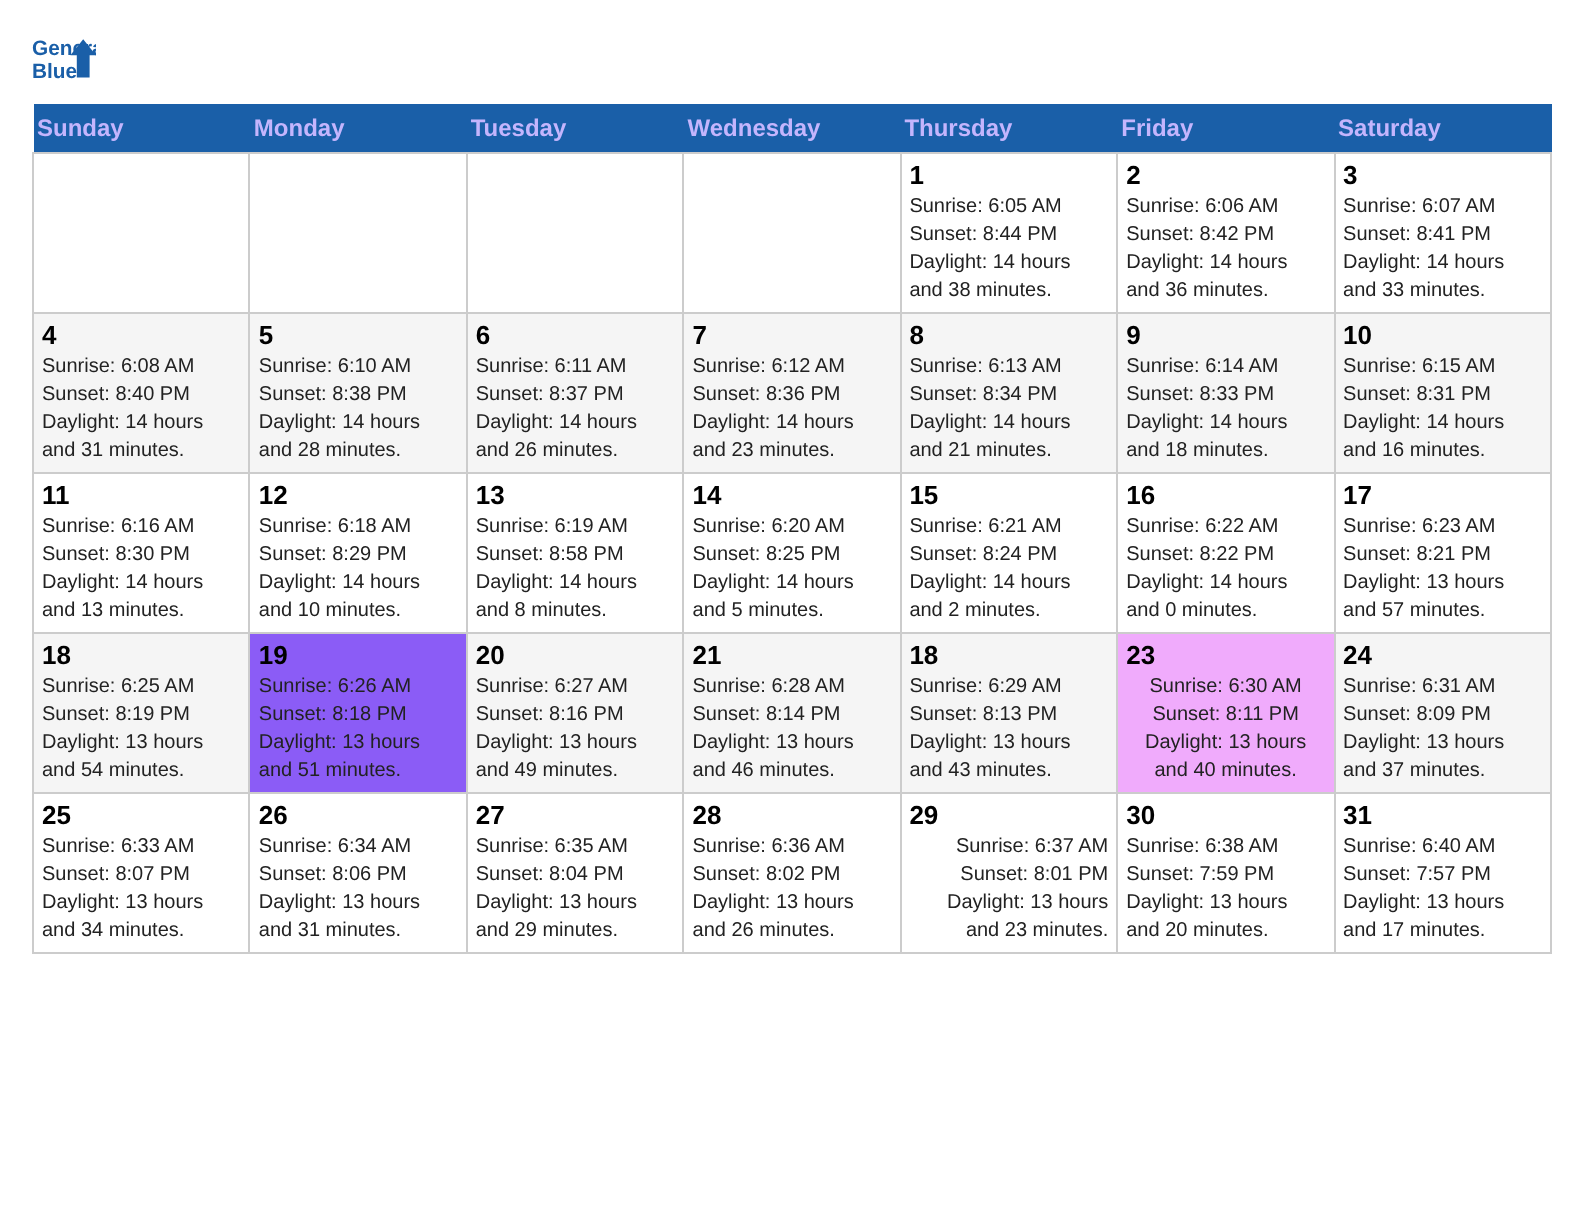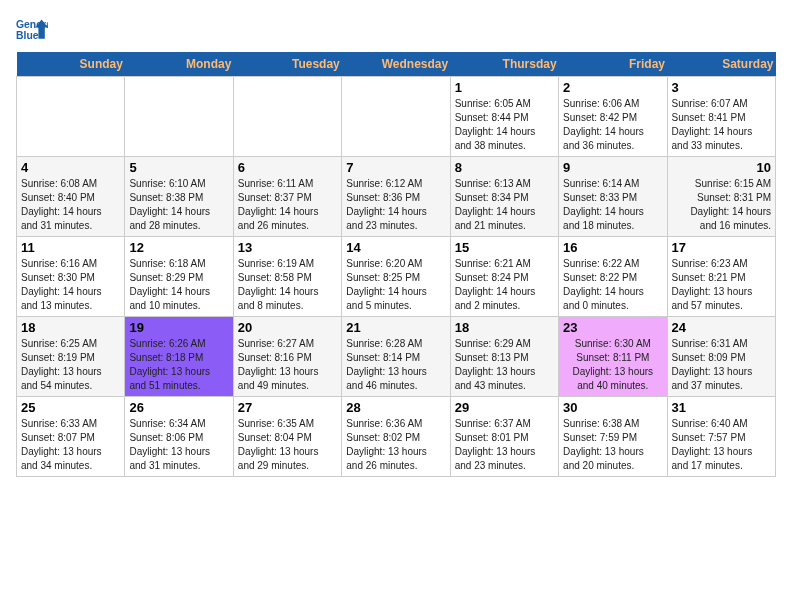--- a/index.html
+++ b/index.html
@@ -37,22 +37,22 @@
       font-size: 16px;
       color: #333;
     }
     table {
       width: 100%;
       border-collapse: collapse;
       font-size: 11px;
     }
     .day-header {
       background: #1a5fa8;
-      color: #fdba74;
-      text-align: right;
+      color: #c4b5fd;
+      text-align: left;
       padding: 5px 2px;
       font-weight: bold;
       font-size: 12px;
     }
     td {
       border: 1px solid #ccc;
       vertical-align: top;
       padding: 3px 4px;
       width: calc(100% / 7);
       min-height: 80px;
@@ -171,21 +171,21 @@
 Daylight: 14 hours
 and 21 minutes.</div>
         </td>
         <td style="background: rgb(245, 245, 245);">
           <div class="day-number">9</div>
           <div class="day-info" style="white-space: pre-line;">Sunrise: 6:14 AM
 Sunset: 8:33 PM
 Daylight: 14 hours
 and 18 minutes.</div>
         </td>
-        <td style="background: rgb(245, 245, 245); text-align: right;">
+        <td style="background: rgb(245, 245, 245);">
           <div class="day-number">10</div>
           <div class="day-info" style="white-space: pre-line;">Sunrise: 6:15 AM
 Sunset: 8:31 PM
 Daylight: 14 hours
 and 16 minutes.</div>
         </td>
       </tr>
       <tr>
         <td>
           <div class="day-number">11</div>
@@ -312,21 +312,21 @@
         </td>
         <td>
           <div class="day-number">28</div>
           <div class="day-info" style="white-space: pre-line;">Sunrise: 6:36 AM
 Sunset: 8:02 PM
 Daylight: 13 hours
 and 26 minutes.</div>
         </td>
         <td>
           <div class="day-number">29</div>
-          <div class="day-info" style="white-space: pre-line;">Sunrise: 6:37 AM
+          <div class="day-info" style="white-space: pre-line; text-align: right;">Sunrise: 6:37 AM
 Sunset: 8:01 PM
 Daylight: 13 hours
 and 23 minutes.</div>
         </td>
         <td>
           <div class="day-number">30</div>
           <div class="day-info" style="white-space: pre-line;">Sunrise: 6:38 AM
 Sunset: 7:59 PM
 Daylight: 13 hours
 and 20 minutes.</div>

